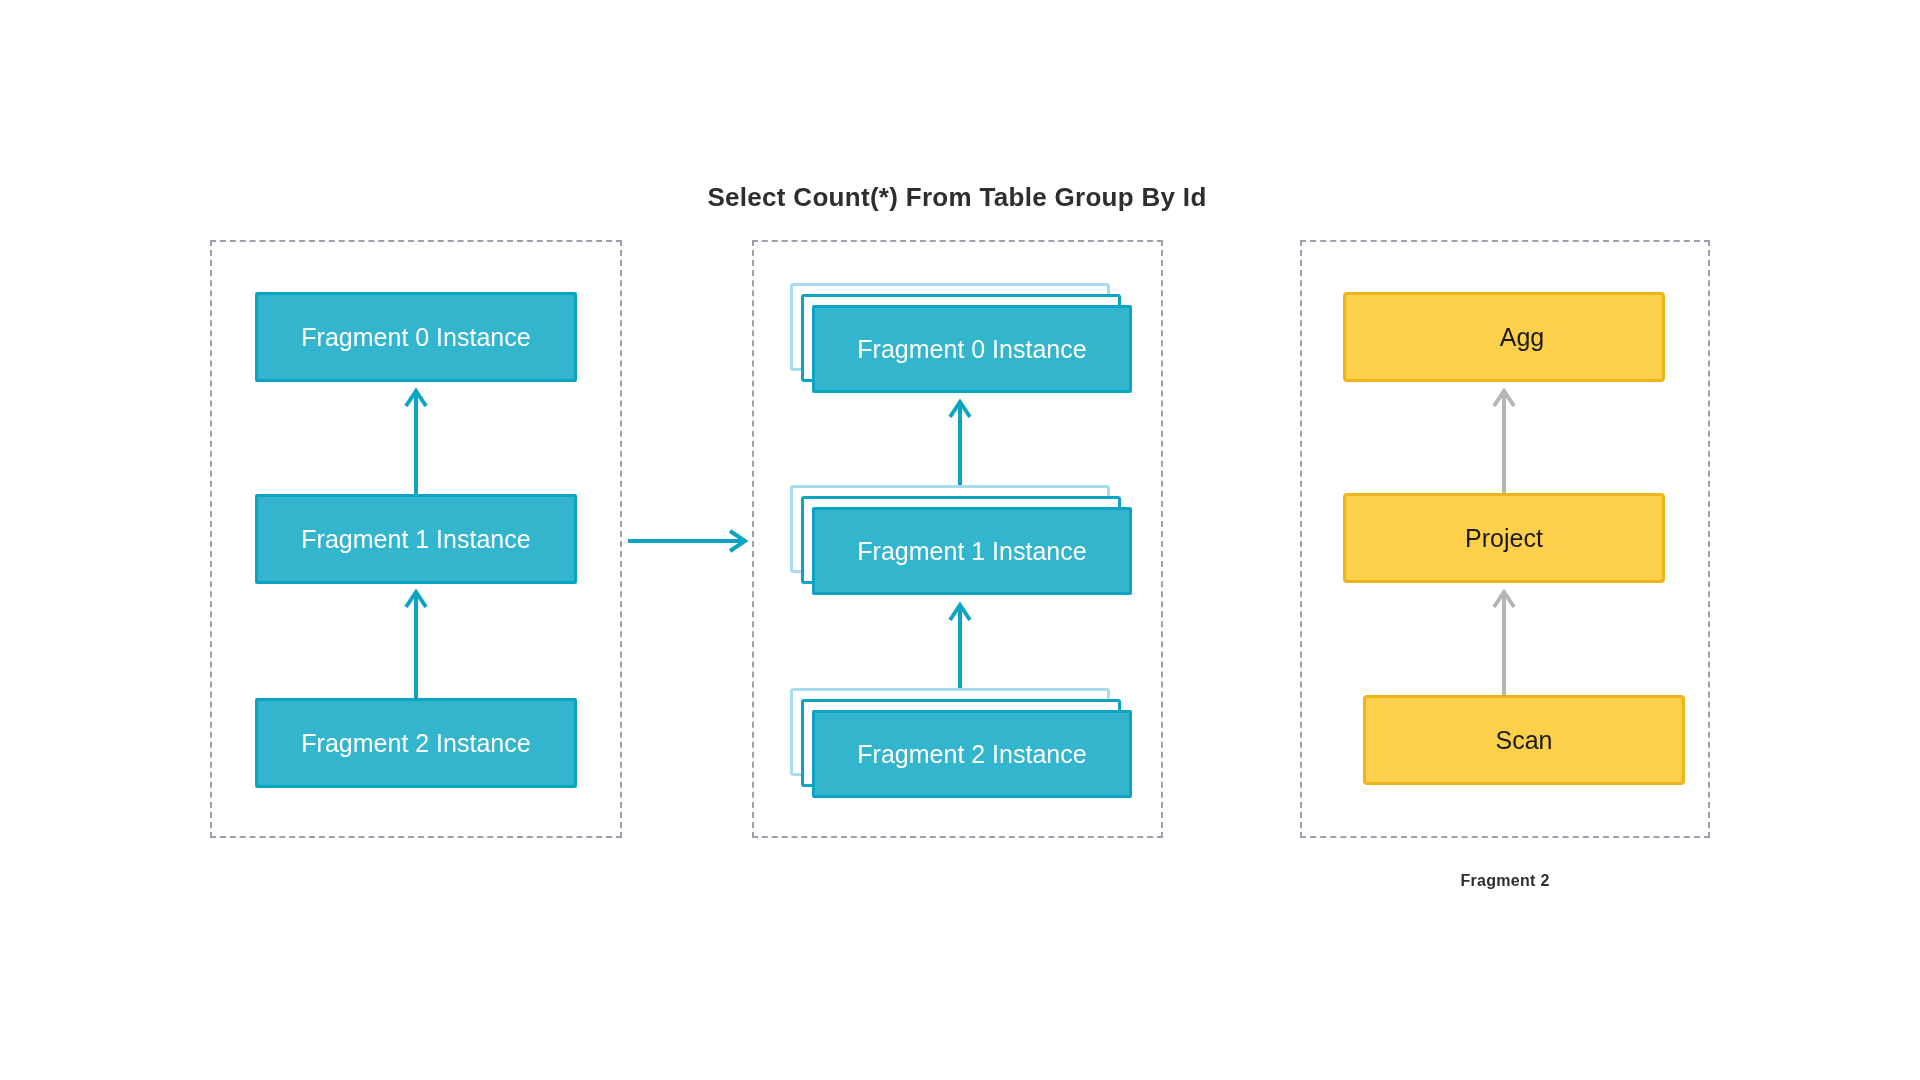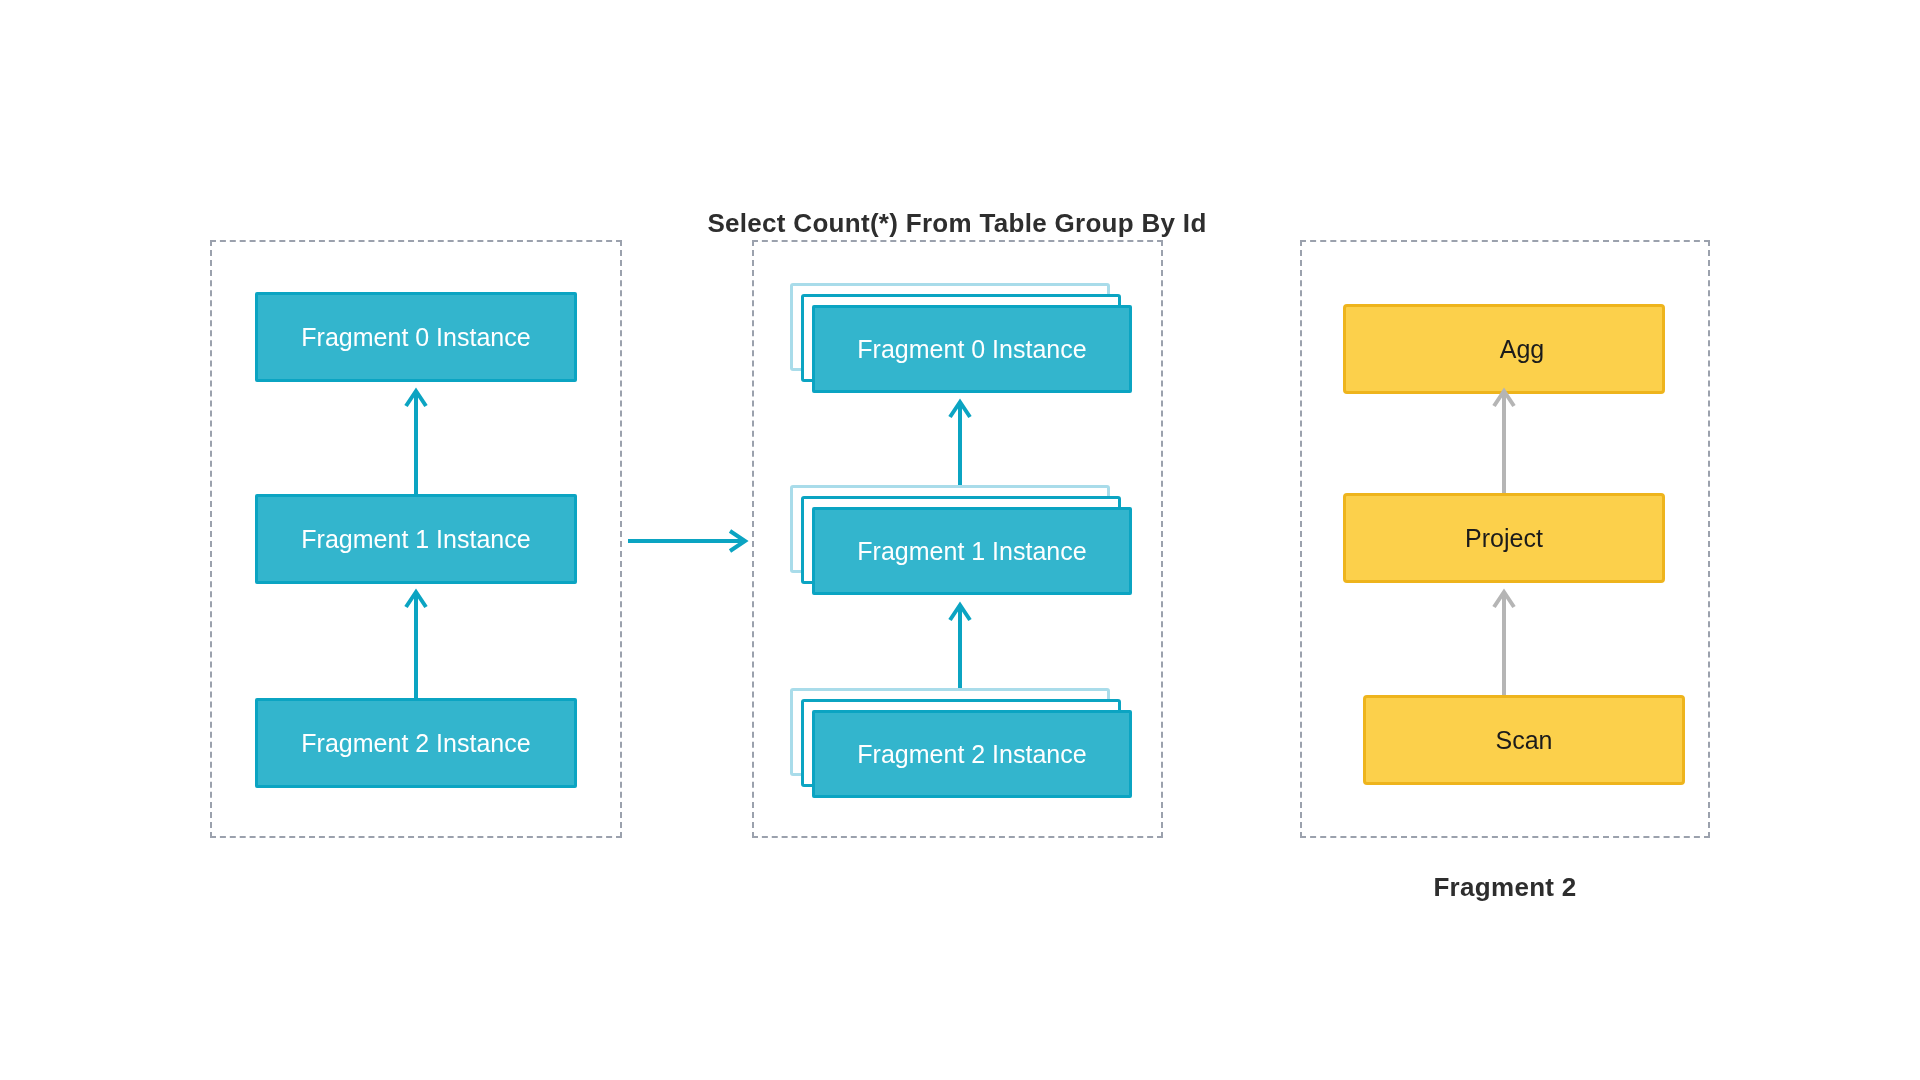--- a/index.html
+++ b/index.html
@@ -13,21 +13,20 @@
     --text-dark:#2e2e2e;
   }
   html,body{margin:0;padding:0;background:#ffffff;}
   body{font-family:"Liberation Sans","DejaVu Sans",sans-serif;}
   .stage{position:relative;width:1920px;height:1080px;background:#ffffff;overflow:hidden;}
 
   .diagram-title{
     position:absolute;left:552px;top:182px;width:810px;
     text-align:center;font-size:26px;font-weight:600;color:var(--text-dark);
     letter-spacing:.3px;
-    margin-top:26px;
   }
 
   .panel{
     position:absolute;border:2px dashed var(--dash);
     background:transparent;box-sizing:border-box;
   }
   .panel.left{left:210px;top:240px;width:412px;height:598px;}
   .panel.middle{left:752px;top:240px;width:411px;height:598px;}
   .panel.right{left:1300px;top:240px;width:410px;height:598px;}
 
@@ -62,21 +61,21 @@
     color:#ffffff;font-size:25px;
   }
 
   .arrow-svg{position:absolute;overflow:visible;}
   .arrow-svg .stroke-teal{stroke:var(--teal-border);}
   .arrow-svg .stroke-gray{stroke:var(--arrow-gray);}
   .arrow-svg line,.arrow-svg polyline{fill:none;stroke-width:4;stroke-linecap:butt;}
 
   .right-caption{
     position:absolute;left:1300px;top:872px;width:410px;
-    text-align:center;font-size:26px;font-weight:600;color:var(--text-dark);
+    text-align:center;font-size:16px;font-weight:600;color:var(--text-dark);
     letter-spacing:.3px;
   }
 </style>
 </head>
 <body>
 
 <div class="stage">
 
   <div class="diagram-title">Select Count(*) From Table Group By Id</div>
 
@@ -134,21 +133,21 @@
     <line class="stroke-teal" x1="13" y1="8" x2="13" y2="88"></line>
     <polyline class="stroke-teal" points="3,20 13,5 23,20"></polyline>
   </svg>
   <svg class="arrow-svg" style="left:947px;top:600px;" width="26" height="88">
     <line class="stroke-teal" x1="13" y1="8" x2="13" y2="88"></line>
     <polyline class="stroke-teal" points="3,20 13,5 23,20"></polyline>
   </svg>
 
   <div class="panel right"></div>
 
-  <div class="node yellow yellow-w" style="top:304px;padding-left:36px;">
+  <div class="node yellow yellow-w" style="top:292px;padding-left:36px;">
     <span>Agg</span>
   </div>
   <div class="node yellow yellow-w" style="top:493px;">
     <span>Project</span>
   </div>
   <div class="node yellow yellow-w" style="top:695px;margin-left:20px;">
     <span>Scan</span>
   </div>
 
   <svg class="arrow-svg" style="left:1491px;top:386px;" width="26" height="107">

